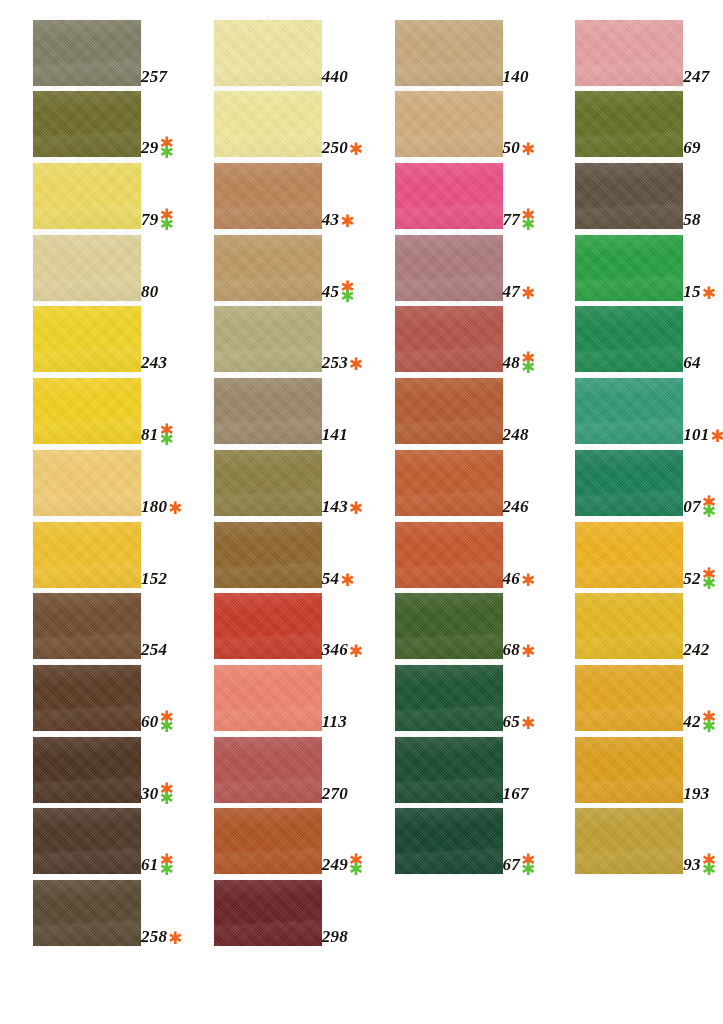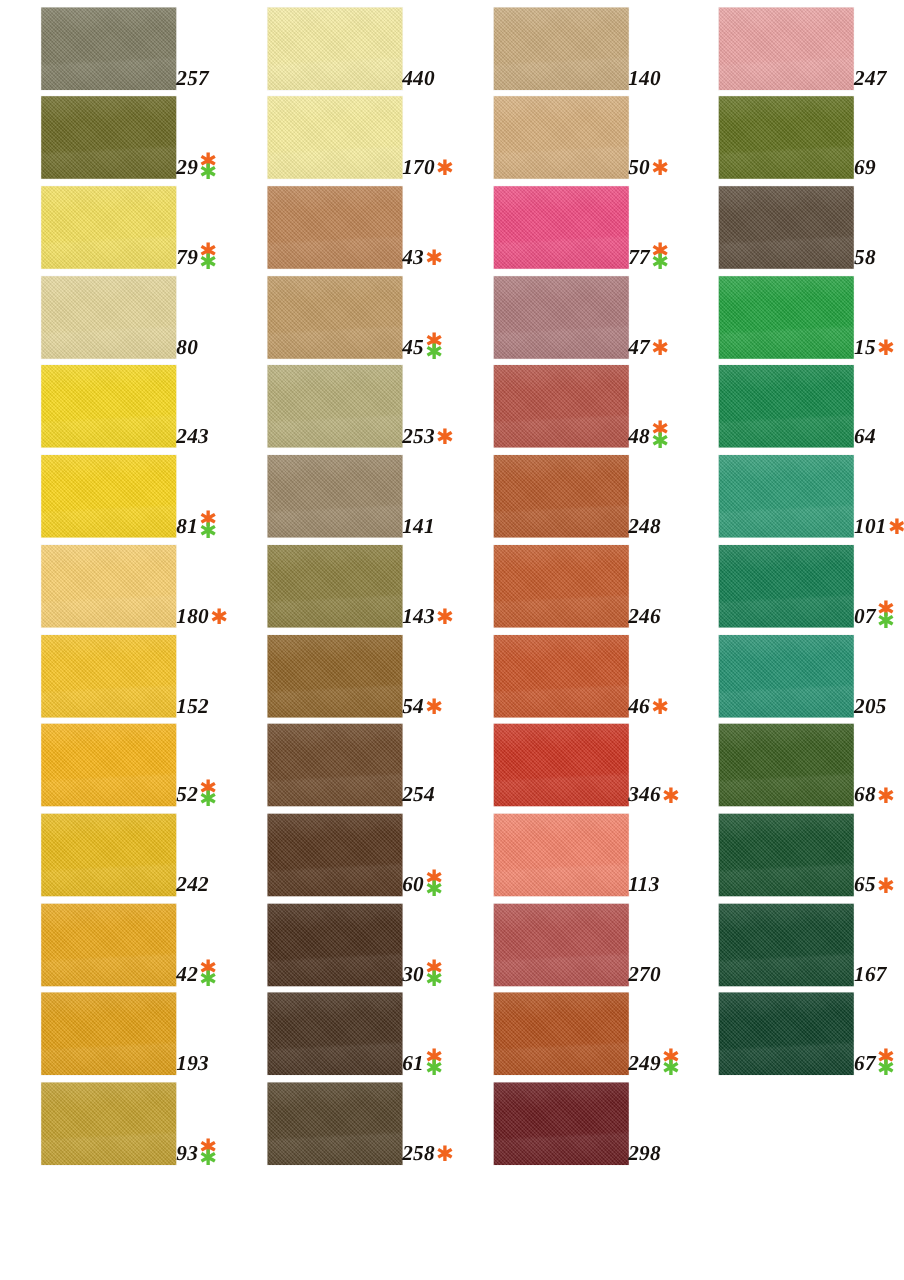--- a/index.html
+++ b/index.html
@@ -11,20 +11,21 @@
     overflow:hidden;
     position:relative;
   }
   #chart{
     position:absolute;
     left:0;top:0;
     width:700px;height:1024px;
     display:grid;
     grid-template-columns:repeat(4, 180.75px);
     grid-template-rows:repeat(14, 71.7px);
+    padding-top:14px;
     box-sizing:border-box;
   }
   .cell{
     position:relative;
     display:flex;
     align-items:flex-end;
     box-sizing:border-box;
   }
   .swatch{
     width:108px;
@@ -124,21 +125,21 @@
         <span class="code">29</span>
         <div class="marks">
           <span class="star star-orange">✱</span>
           <span class="star star-green">✱</span>
         </div>
       </div>
     </div>
     <div class="cell">
       <div class="swatch" style="background-color: rgb(245, 236, 156);"></div>
       <div class="label">
-        <span class="code">170</span>
+        <span class="code">250</span>
         <div class="marks single">
           <span class="star star-orange">✱</span>
         </div>
       </div>
     </div>
     <div class="cell">
       <div class="swatch" style="background-color: rgb(213, 174, 124);"></div>
       <div class="label">
         <span class="code">50</span>
         <div class="marks single">
@@ -332,26 +333,20 @@
         </div>
       </div>
     </div>
     <div class="cell">
       <div class="swatch" style="background-color: rgb(200, 84, 41);"></div>
       <div class="label">
         <span class="code">46</span>
         <div class="marks single">
           <span class="star star-orange">✱</span>
         </div>
-      </div>
-    </div>
-    <div class="cell">
-      <div class="swatch" style="background-color: rgb(36, 144, 112);"></div>
-      <div class="label">
-        <span class="code">205</span>
       </div>
     </div>
     <div class="cell">
       <div class="swatch" style="background-color: rgb(245, 180, 26);"></div>
       <div class="label">
         <span class="code">52</span>
         <div class="marks">
           <span class="star star-orange">✱</span>
           <span class="star star-green">✱</span>
         </div>

